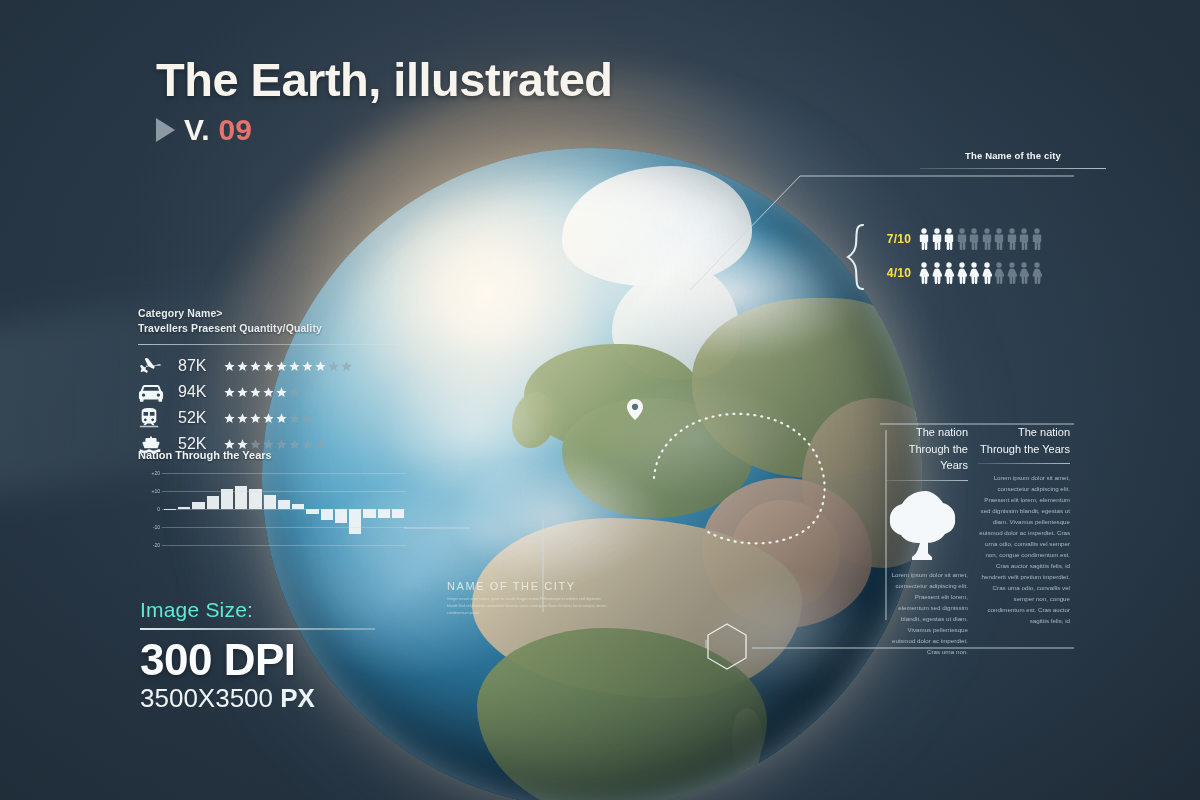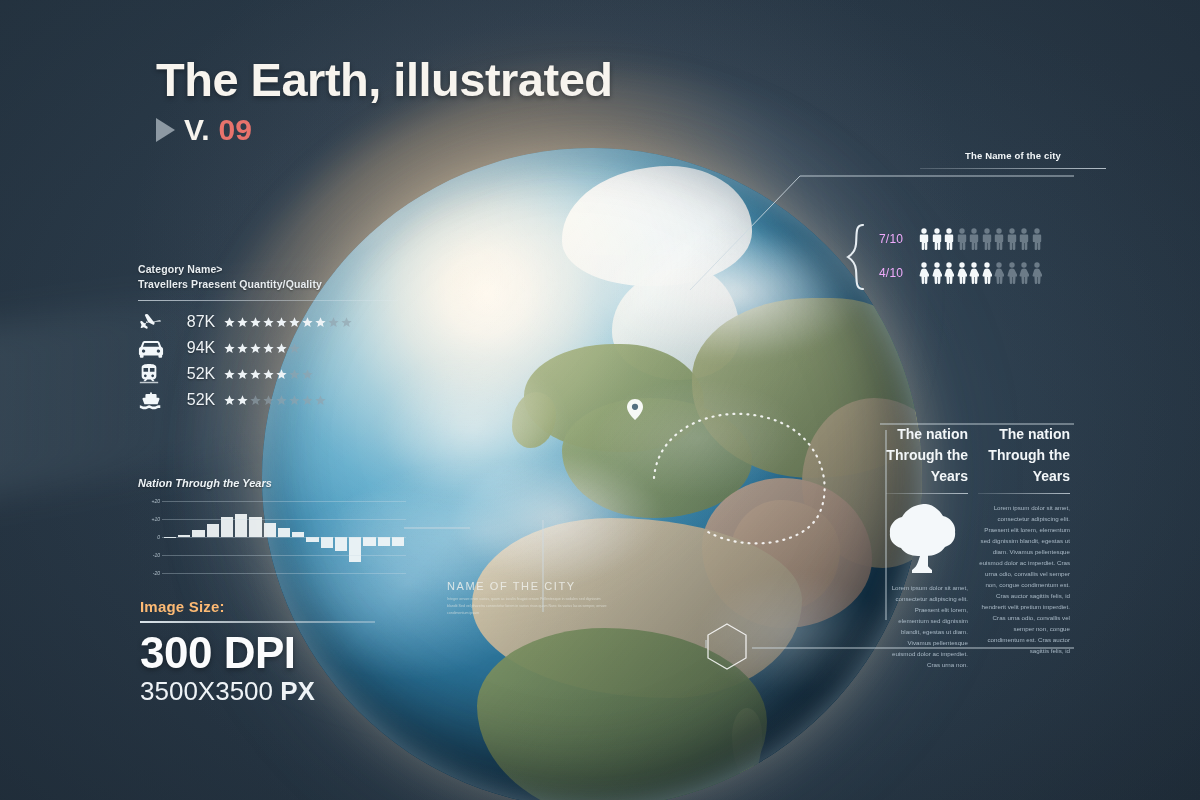--- a/index.html
+++ b/index.html
@@ -131,71 +131,71 @@
   #triangle-icon {
     width:0;height:0;border-left:19px solid #8d99a3;
     border-top:12px solid transparent;border-bottom:12px solid transparent;
   }
   #version-text { font-size:30px; font-weight:bold; color:#f7f4ee; }
   #version-num  { font-size:30px; font-weight:bold; color:#e8736c; }
 
   
   #travellers { position:absolute; left:138px; top:262px; width:260px; }
   .tv-head { font-size:10.5px; font-weight:bold; color:#e8edf0; line-height:1.45; letter-spacing:.1px;
-             text-shadow:0 1px 2px rgba(0,0,0,.4); }
+             text-shadow:0 1px 2px rgba(0,0,0,.4);margin-top:44px; }
   .tv-rule { height:1px; background:linear-gradient(90deg, rgba(225,235,242,.72), rgba(225,235,242,.18)); margin:8px 0 8px; }
   .tv-row { display:flex; align-items:center; height:26px; gap:0; }
   .tv-icon { width:40px; color:#fff; display:flex; align-items:center; justify-content:flex-start; }
-  .tv-val  { width:46px; font-size:16px; color:#eef3f6; font-weight:500; text-shadow:0 1px 2px rgba(0,0,0,.4);text-align:center; }
+  .tv-val  { width:46px; font-size:16px; color:#eef3f6; font-weight:500; text-shadow:0 1px 2px rgba(0,0,0,.4); }
   .stars { display:flex; gap:2px; align-items:center; }
   .star { width:11px; height:11px; display:block; }
   .star.on  { fill:#eef3f6; }
   .star.off { fill:#92a3ad; opacity:.62; }
 
   
-  #nation-chart { position:absolute; left:138px; top:477px; width:268px;font-style:italic; }
+  #nation-chart { position:absolute; left:138px; top:449px; width:268px; }
   .nc-title { font-size:11px; font-weight:bold; color:#eef3f6; margin-bottom:12px;
               text-shadow:0 1px 2px rgba(0,0,0,.4); }
   .nc-plot { position:relative; height:72px; width:268px; }
   .nc-grid { position:absolute; left:24px; right:0; height:1px; background:rgba(205,220,230,.32); }
   .nc-tick { position:absolute; left:0; width:22px; text-align:right; font-size:5px; color:#b4c3cd;
              transform:translateY(-3.5px); }
   .nc-bars { position:absolute; left:26px; right:2px; top:0; bottom:0; display:flex; align-items:center; gap:2px; }
   .nc-col { flex:1; position:relative; height:100%; }
   .nc-bar { position:absolute; left:0; right:0; background:#f2f6f8; opacity:.93; }
 
   
   #imgsize { position:absolute; left:140px; top:598px; width:235px; }
-  .is-label { font-size:15px; color:#fdba74; font-weight:700; letter-spacing:.2px; }
+  .is-label { font-size:21px; color:#5eead4; font-weight:400; letter-spacing:.2px; }
   .is-rule  { height:2px; background:linear-gradient(90deg,#dbe4ea,rgba(219,228,234,.35)); margin:6px 0 8px; }
   .is-big   { font-size:44px; font-weight:bold; color:#fbfcfd; line-height:1; letter-spacing:-.5px;
               text-shadow:0 2px 5px rgba(0,0,0,.35); }
   .is-sub   { font-size:26px; color:#eef3f6; line-height:1.15; margin-top:2px; }
   .is-sub b { font-weight:bold; }
 
   
   #city-callout { position:absolute; left:888px; top:150px; width:186px; text-align:center;margin-left:32px; }
   .cc-title { font-size:9.5px; font-weight:bold; color:#f2f6f8; letter-spacing:.15px; }
   .cc-rule  { height:1px; background:linear-gradient(90deg, rgba(225,235,242,.18), rgba(225,235,242,.75)); margin:7px 0 9px; }
   .cc-body  { font-size:7.6px; line-height:1.65; color:#b9c7d2; }
 
   
   #people { position:absolute; left:845px; top:222px; width:230px; }
   .pp-row { display:flex; align-items:center; height:34px; gap:8px; }
-  .pp-frac { font-size:12px; color:#f0abfc; width:32px; text-align:left; letter-spacing:.2px; }
+  .pp-frac { font-size:12px; color:#fde047; width:32px; text-align:right; letter-spacing:.2px;font-weight:bold; }
   .pp-figs { display:flex; gap:2.5px; align-items:flex-end; }
   .fig { width:10px; height:22px; display:block; }
   .fig.on  { fill:#f4f8fa; }
   .fig.off { fill:#7e8d99; opacity:.78; }
   #brace { position:absolute; left:0px; top:2px; width:22px; height:66px; }
 
   
   #panel-tree { position:absolute; left:886px; top:424px; width:82px; }
   #panel-text { position:absolute; left:978px; top:424px; width:92px; }
-  .pnl-title { font-size:14px; font-weight:bold; color:#f2f6f8; text-align:right; line-height:1.5; }
+  .pnl-title { font-size:11px; font-weight:normal; color:#f2f6f8; text-align:right; line-height:1.5; }
   .pnl-rule  { height:1px; background:linear-gradient(90deg, rgba(225,235,242,.14), rgba(225,235,242,.72)); margin:6px 0 8px; }
   .pnl-body  { font-size:6.2px; line-height:1.78; color:#a9b9c6; text-align:right; }
   #tree-icon { width:76px; height:72px; display:block; margin:4px 0 8px 2px; }
 
   
   #connectors { position:absolute; inset:0; pointer-events:none; }
   .conn { stroke:#cfdae2; stroke-width:1; fill:none; opacity:.85; }
 
   #pin { position:absolute; left:627px; top:399px; width:16px; height:21px; }
 

